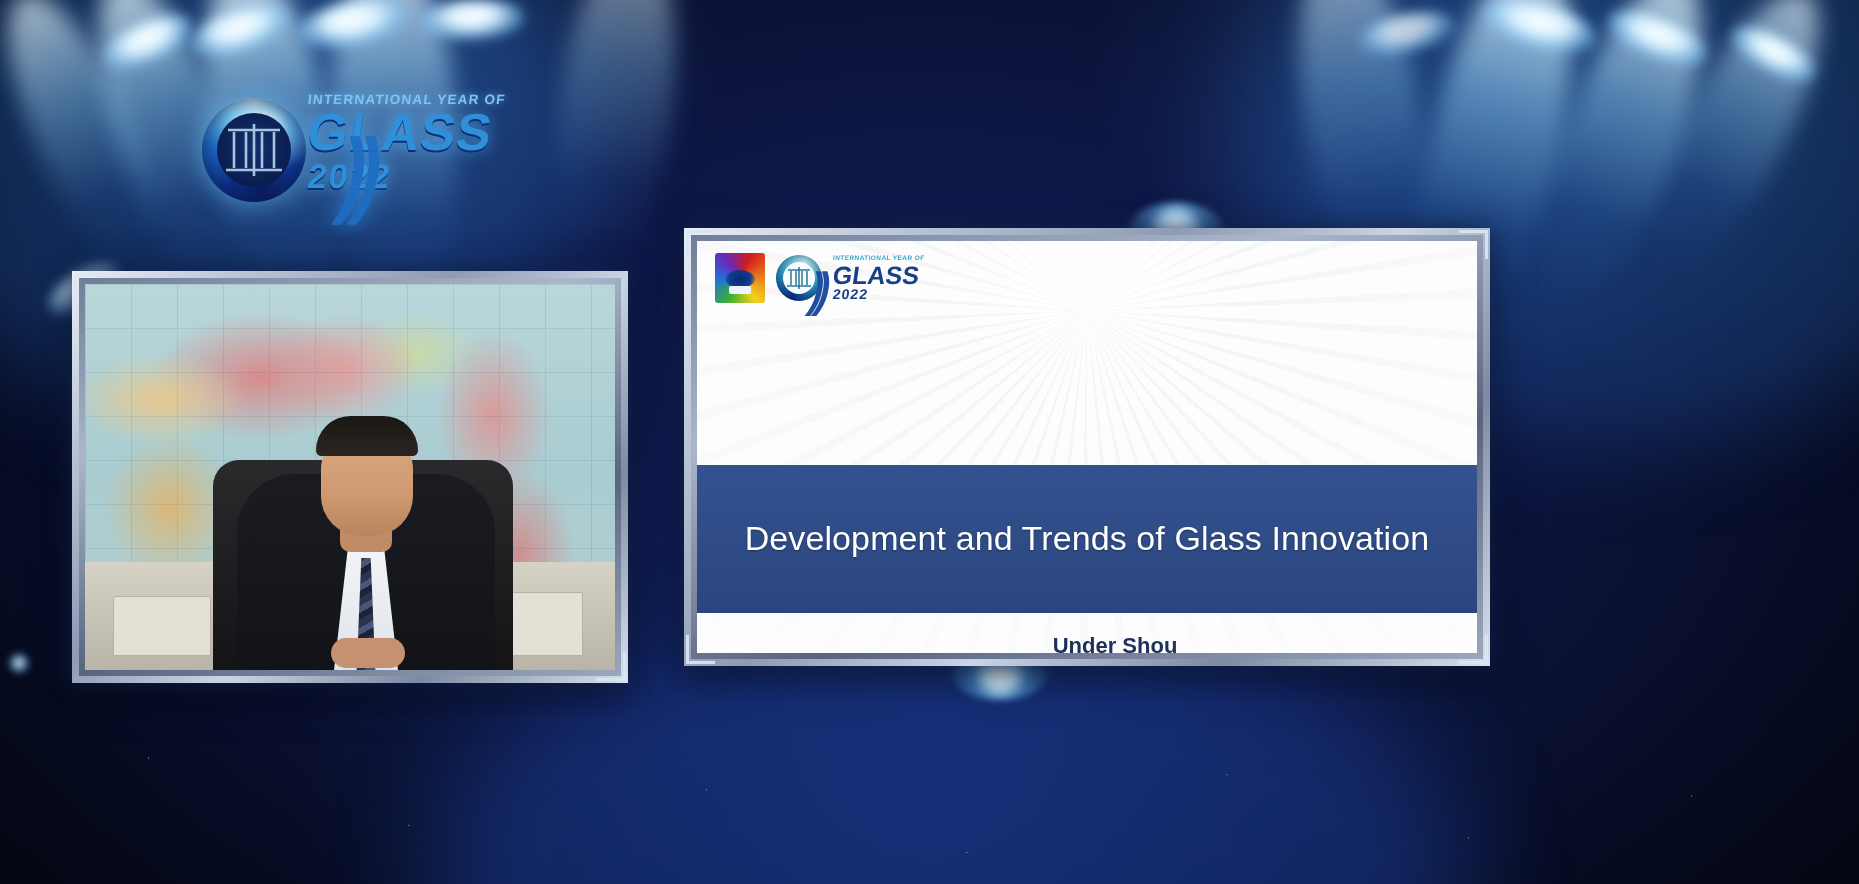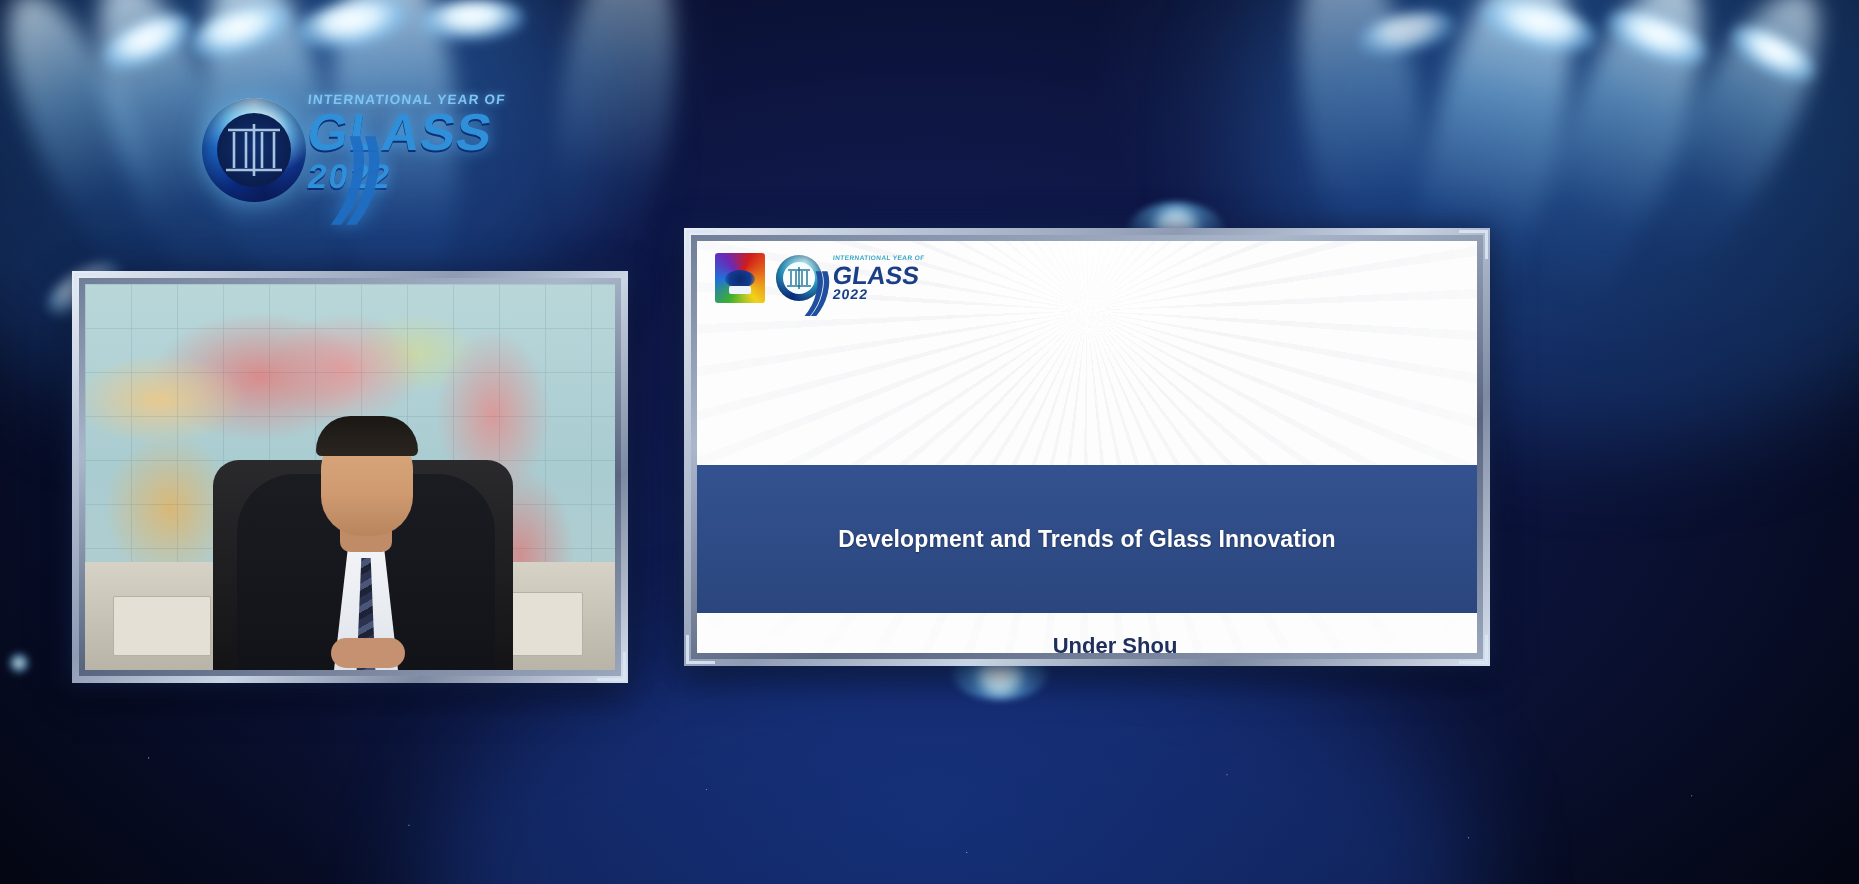--- a/index.html
+++ b/index.html
@@ -118,21 +118,21 @@
   .slide-brand .big{font-size:25px;font-weight:800;color:#1a3f86;letter-spacing:0;transform:skewX(-8deg);
     display:block;white-space:nowrap;}
   .slide-brand .yr{font-size:14px;font-weight:800;color:#1a3f86;letter-spacing:1px;transform:skewX(-8deg);
     display:block;margin-top:-1px;}
   .slide-swoosh{position:absolute;left:96px;top:14px;font-size:40px;font-weight:800;color:#1f4f9e;
     transform:skewX(-14deg) scaleY(1.2);letter-spacing:-7px;}
 
   .title-band{position:absolute;left:0;right:0;top:224px;height:148px;
     background:linear-gradient(to bottom,#33528f 0%,#2f4c87 50%,#2b467e 100%);
     display:flex;flex-direction:column;align-items:center;justify-content:center;}
-  .title-line{color:#fff;font-size:23px;font-weight:700;line-height:1.33;letter-spacing:.1px;
+  .title-line{color:#fff;font-size:34px;font-weight:400;line-height:1.33;letter-spacing:.1px;
     text-shadow:0 1px 2px rgba(0,0,0,.35);white-space:nowrap;}
   .speaker-name{position:absolute;left:0;right:0;top:392px;text-align:center;
     color:#20305e;font-size:22px;font-weight:700;padding-left:56px;}
 
   .glow-dot{position:absolute;border-radius:50%;pointer-events:none;filter:blur(3px);
     background:radial-gradient(circle,#ffffff 0%,#bfeaff 26%,rgba(110,200,255,.5) 50%,rgba(60,150,230,0) 100%);}
   .floor-sparkle{position:absolute;left:0;right:0;bottom:0;height:210px;pointer-events:none;
     background:
       radial-gradient(1px 1px at 8% 40%, rgba(190,225,255,.8), rgba(0,0,0,0)),
       radial-gradient(1px 1px at 22% 72%, rgba(190,225,255,.7), rgba(0,0,0,0)),

